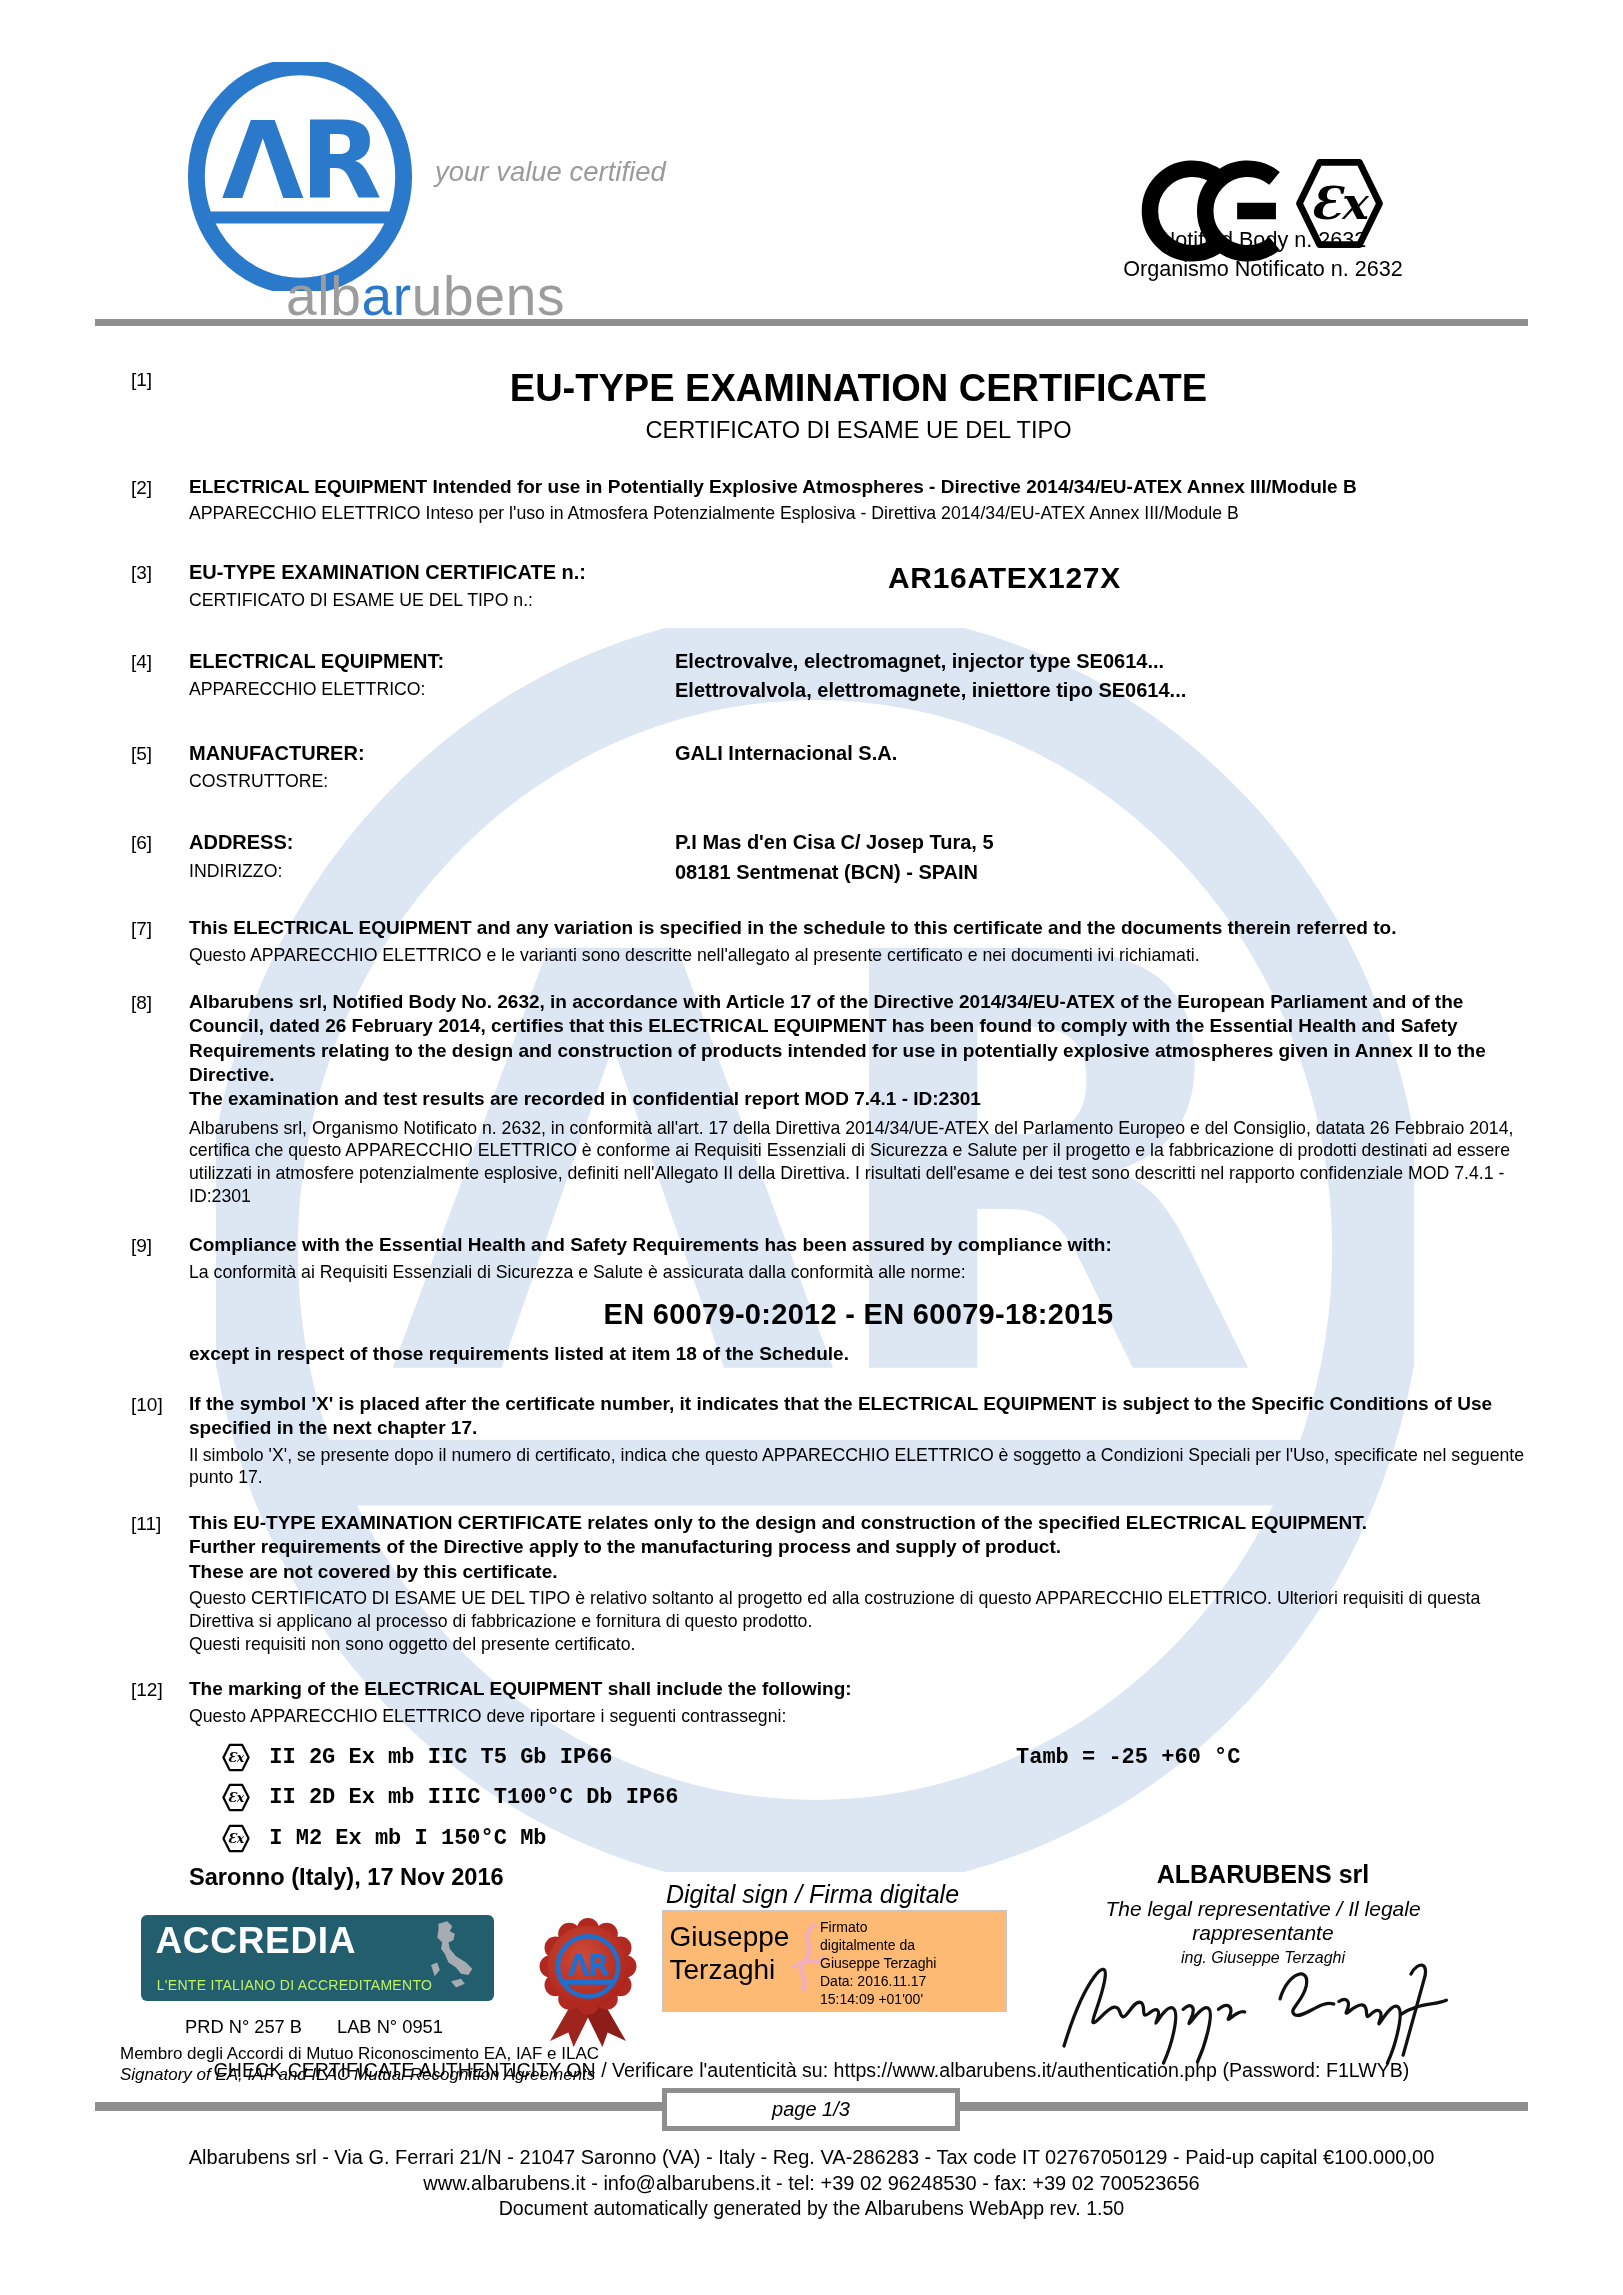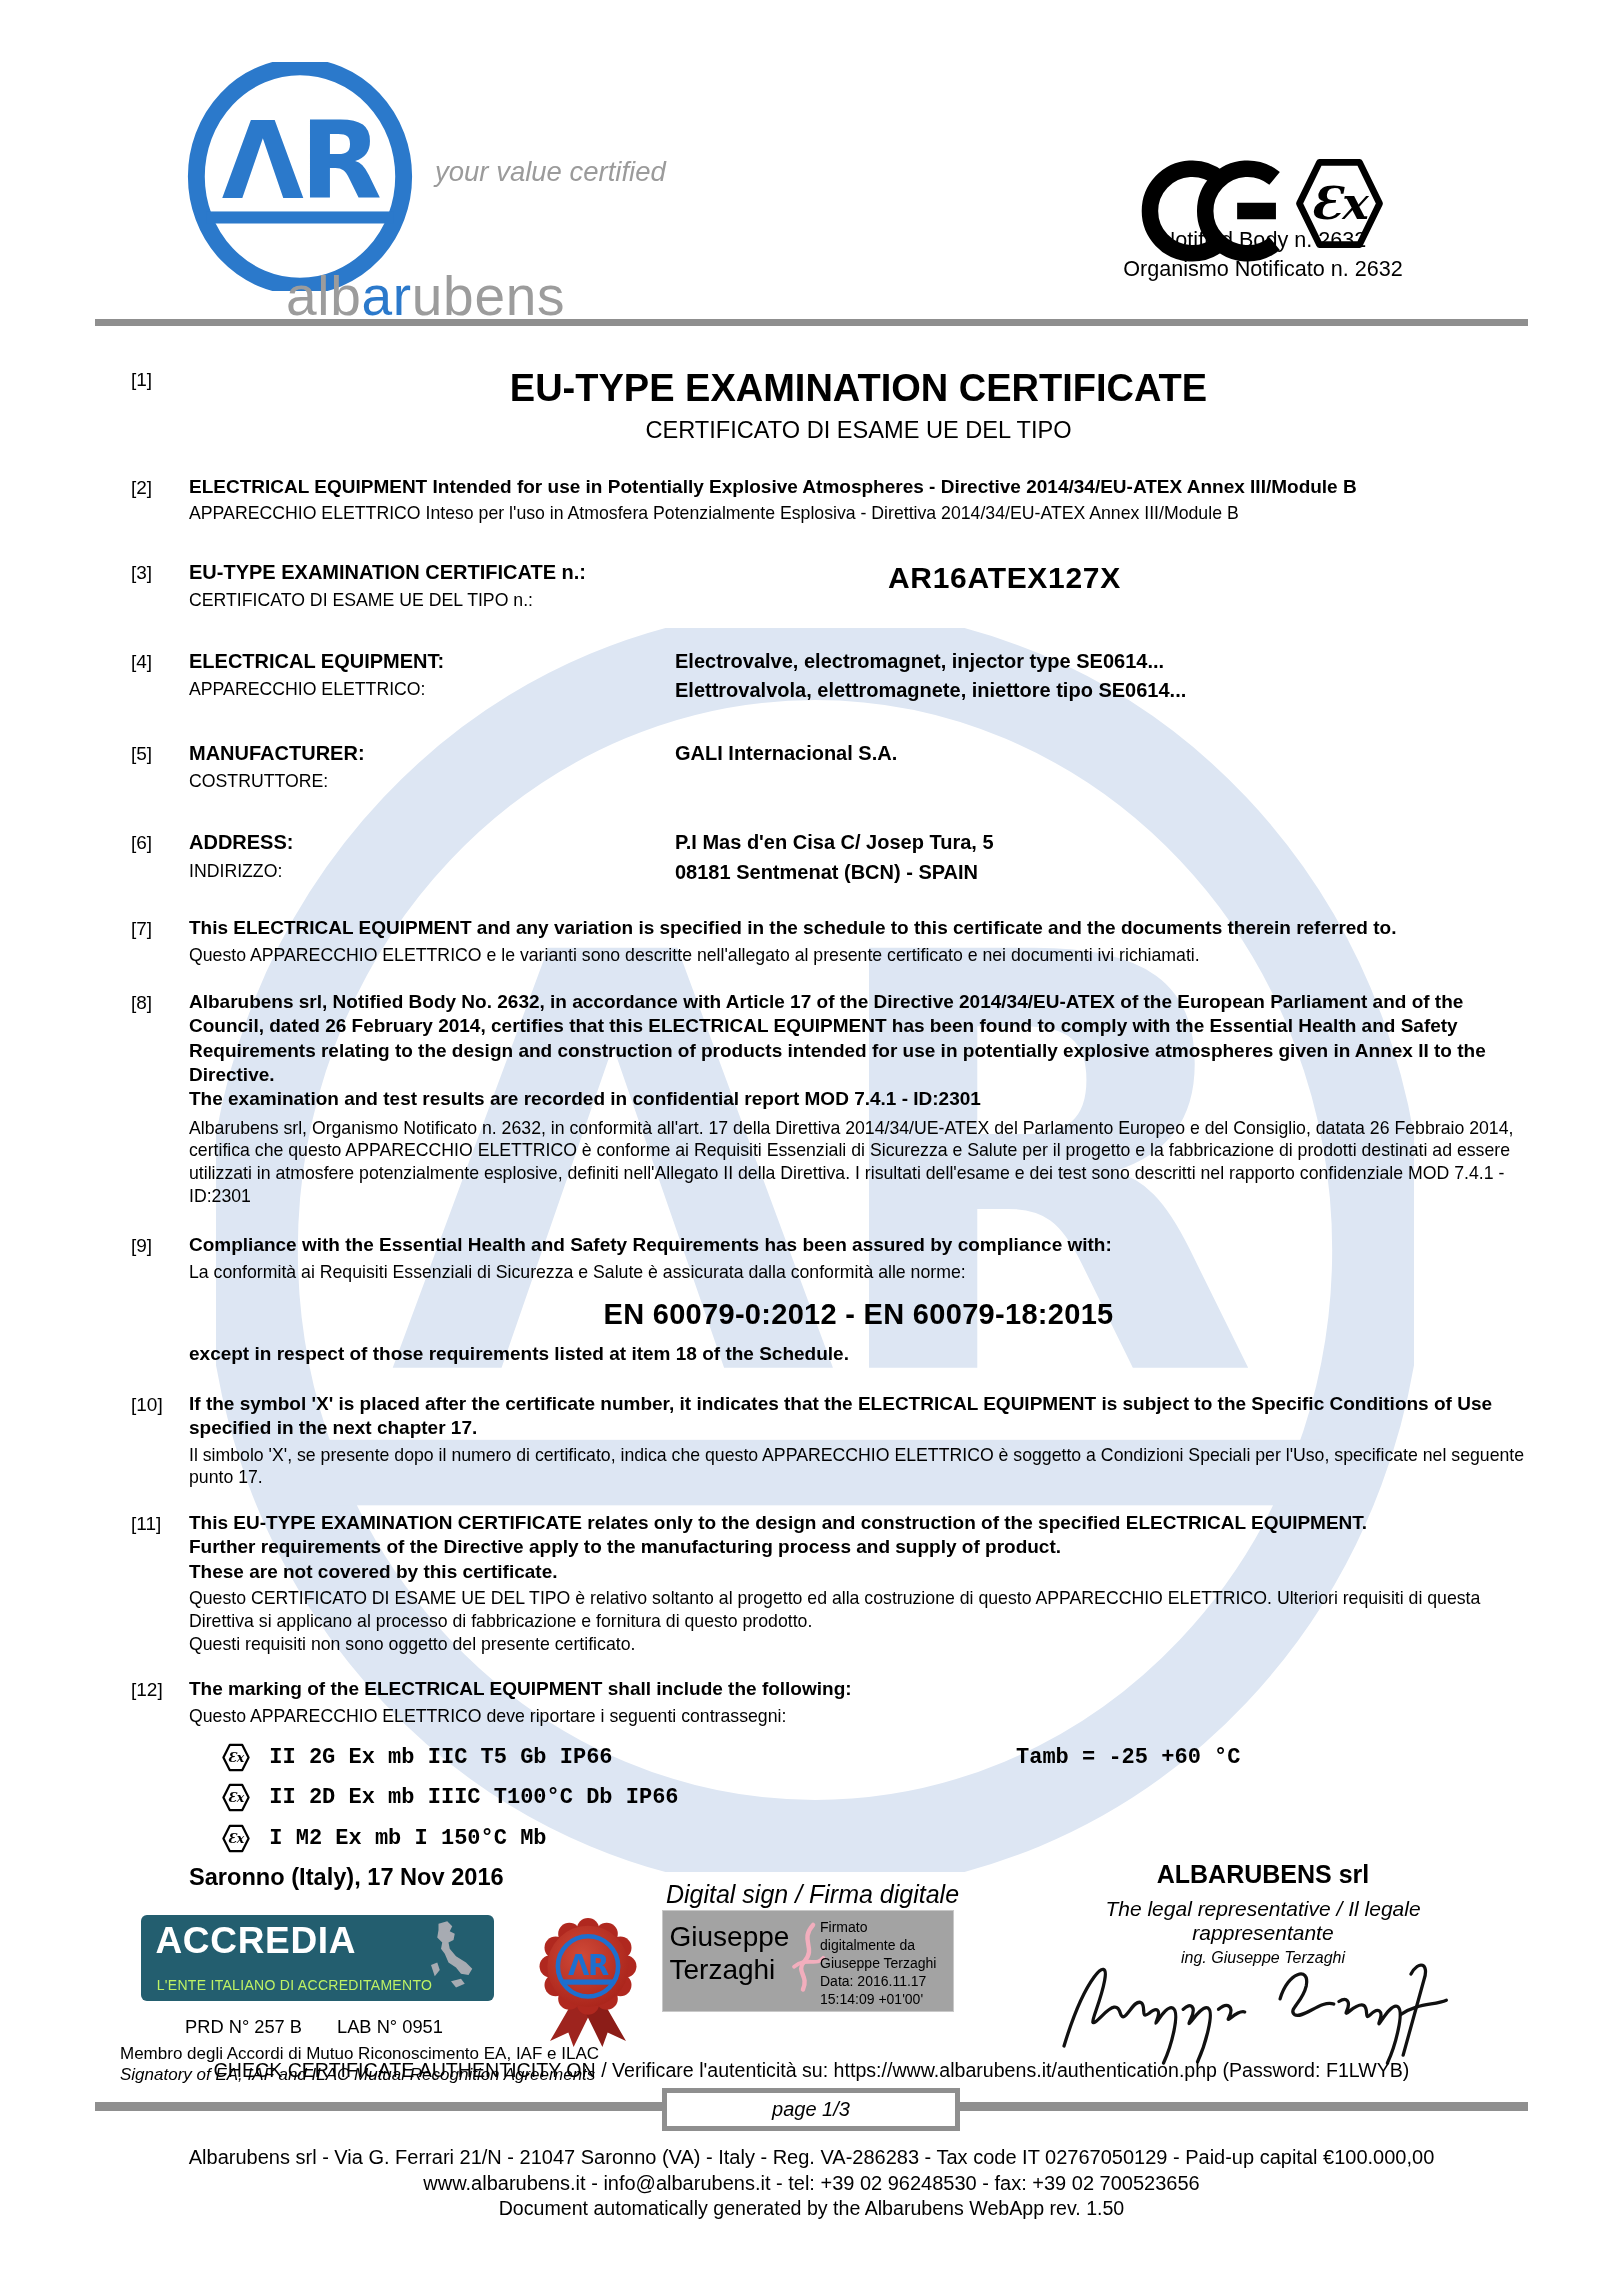--- a/index.html
+++ b/index.html
@@ -62,21 +62,21 @@
   .acc-sub{position:absolute;left:15.7px;bottom:7.9px;font-size:14px;color:#bef264;letter-spacing:0.3px;}
   .italy-svg{position:absolute;right:6.5px;top:5.2px;width:84px;height:75px;}
   .prdlab{left:141px;top:2016px;width:353px;font-size:18.3px;z-index:3;}
   .prd{position:absolute;left:44px;}
   .lab{position:absolute;left:196px;}
   .membro{left:120px;top:2043px;font-size:17px;line-height:1.25;z-index:3;}
   .membro .it2{font-style:italic;}
 
   .seal-svg{left:512px;top:1906px;width:152px;height:143px;z-index:3;}
 
-  .sigbox{left:662px;top:1910px;width:292px;height:102px;border:1.3px solid #c8c8c8;box-sizing:border-box;z-index:3;background:#a3a3a3;}
+  .sigbox{left:662px;top:1910px;width:345px;height:102px;border:1.3px solid #c8c8c8;box-sizing:border-box;z-index:3;background:#fdba74;}
   .sigbox .bigname{position:absolute;left:6.5px;top:9.2px;font-size:28px;line-height:1.18;color:#000;white-space:pre-line;}
   .sigbox .swirl{position:absolute;left:126px;top:6.5px;width:38px;height:86px;}
   .sigbox .details{position:absolute;left:157px;top:6.5px;width:137px;font-size:14px;line-height:1.3;white-space:pre-line;}
 
   .signature-svg{left:1047px;top:1936px;width:419px;height:131px;z-index:3;}
 
   
   .check{left:0;top:2059px;width:1623px;text-align:center;font-size:19.6px;z-index:3;}
   .pagebar{left:95px;top:2102px;width:1433px;height:8.5px;background:#8f8f8f;z-index:3;}
   .pagebox{left:662px;top:2088px;width:298px;height:43px;border:5.9px solid #8f8f8f;box-sizing:border-box;background:#fff;z-index:4;

